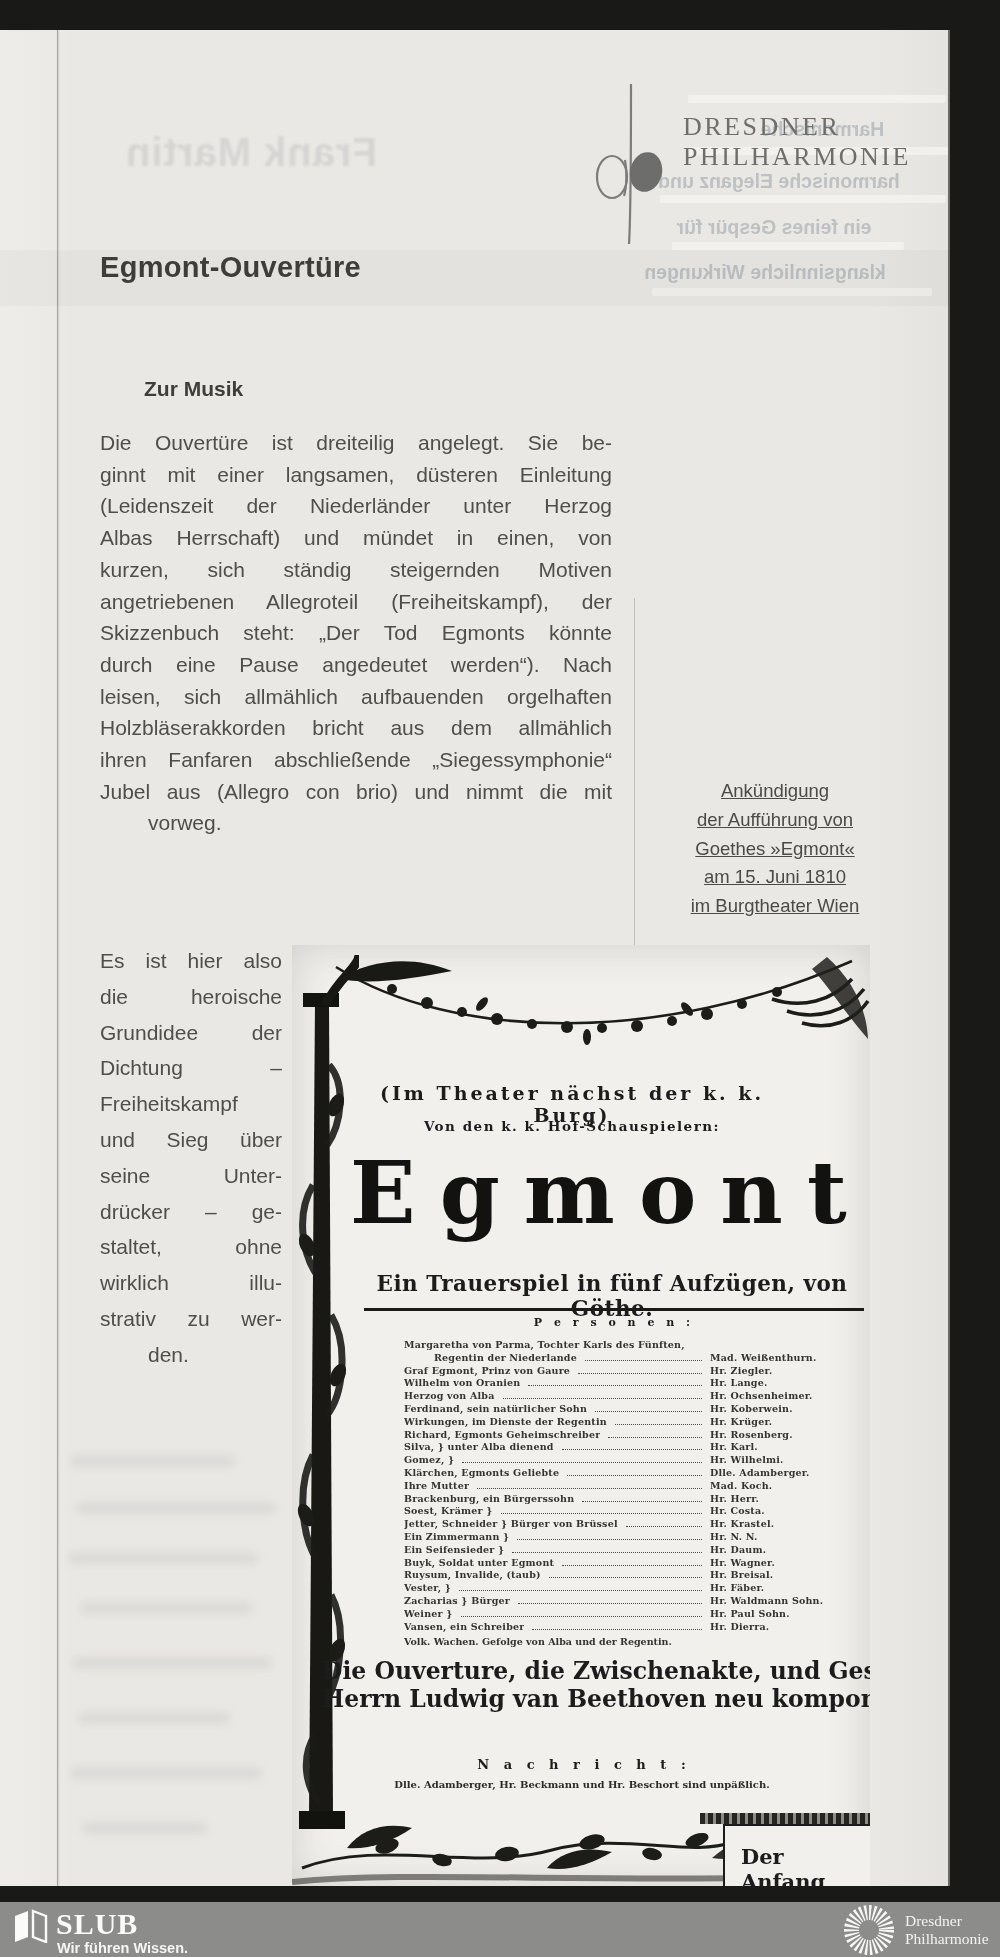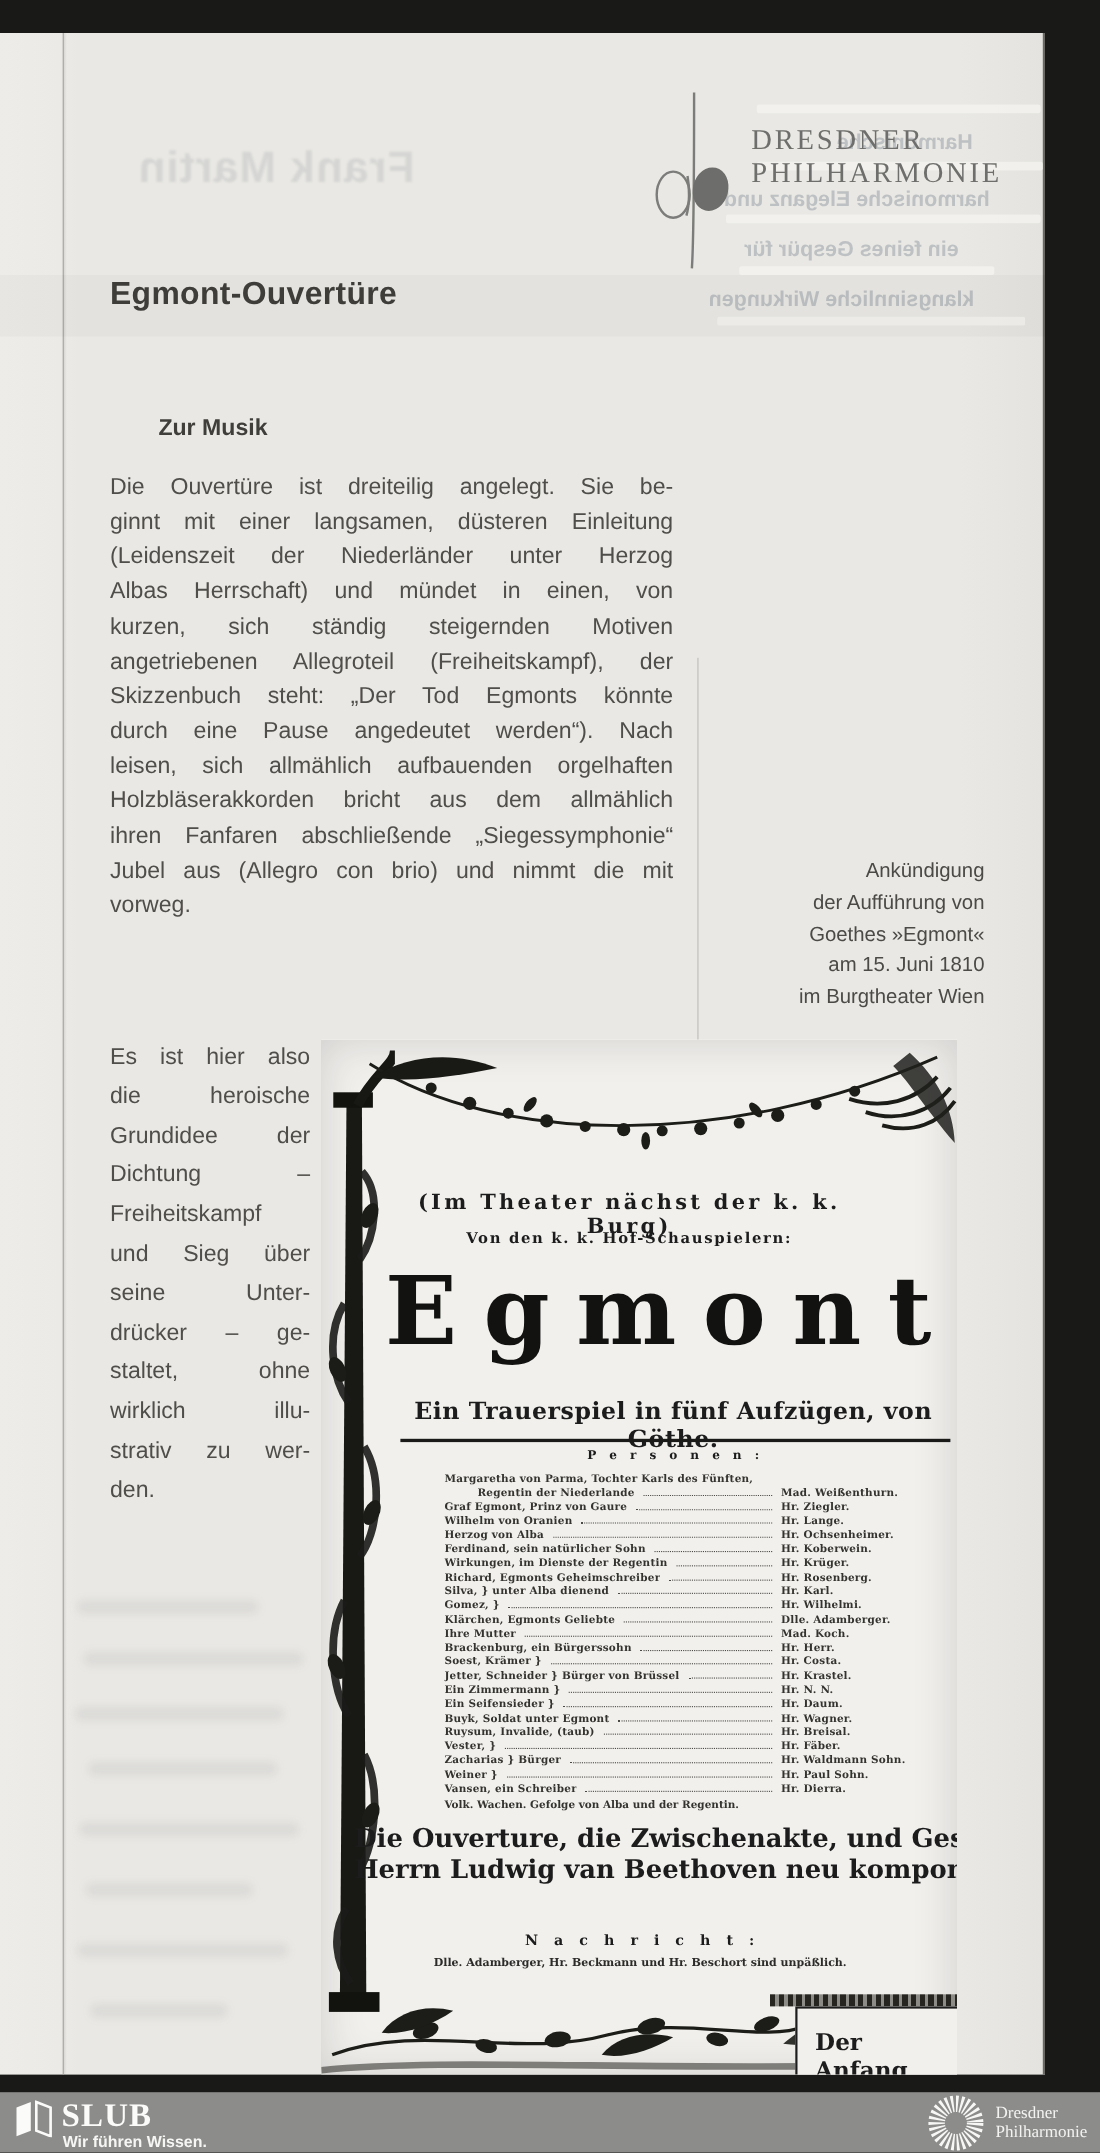--- a/index.html
+++ b/index.html
@@ -24,25 +24,25 @@
   
   #brand-name{font-family:"Liberation Serif",serif;font-size:26px;line-height:30px;
               letter-spacing:2.5px;color:#6e6e6c;}
   
   #shade-band{background:rgba(0,0,0,.022);}
   #article-title{font-size:29px;font-weight:600;color:#3e3d3a;letter-spacing:.3px;}
   #section-heading{font-size:21px;font-weight:600;color:#3f3e3b;}
 
   
   .jlines div{text-align:justify;text-align-last:justify;}
-  .jlines div:last-child{text-align-last:left;}
+  .jlines div:last-child{text-align-last:left;margin-left:48px;}
   #paragraph{width:512px;font-size:21px;line-height:31.7px;color:#504e4a;}
   #narrow-column{width:182px;font-size:21px;line-height:35.8px;color:#504e4a;}
   #caption{font-size:18.5px;line-height:28.8px;color:#4c4a47;}
-  #caption div{text-align:right;}
+  #caption div{text-align:center;text-decoration:underline;}
   #crease{width:1px;background:#b3b2ae;opacity:.8;}
 
   
   #playbill{position:absolute;left:292px;top:915px;width:578px;height:941px;
             background:#f1f0ed;overflow:hidden;
             box-shadow:inset 0 0 40px rgba(60,58,54,.18);}
   .pb{position:absolute;color:#1c1c1c;font-family:"DejaVu Serif",serif;font-weight:bold;}
   #pb-date{font-size:19px;letter-spacing:.5px;filter:blur(.3px);text-align:center;}
   #pb-theater{font-size:19px;letter-spacing:3px;filter:blur(.3px);text-align:center;}
   #pb-byline{font-size:13.5px;letter-spacing:1.5px;filter:blur(.25px);text-align:center;}

